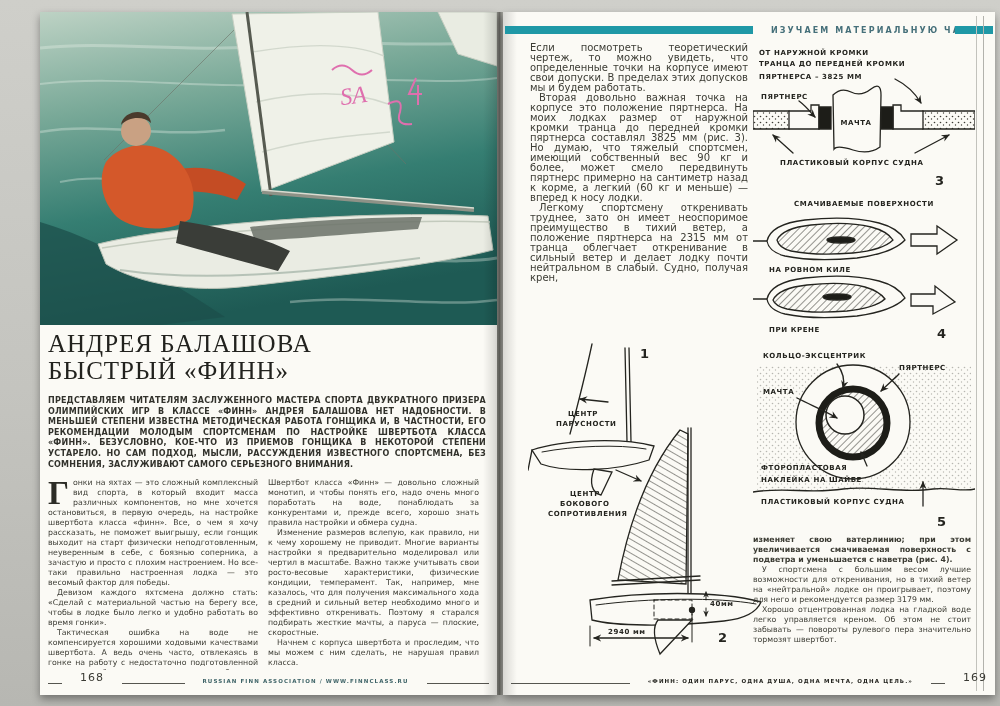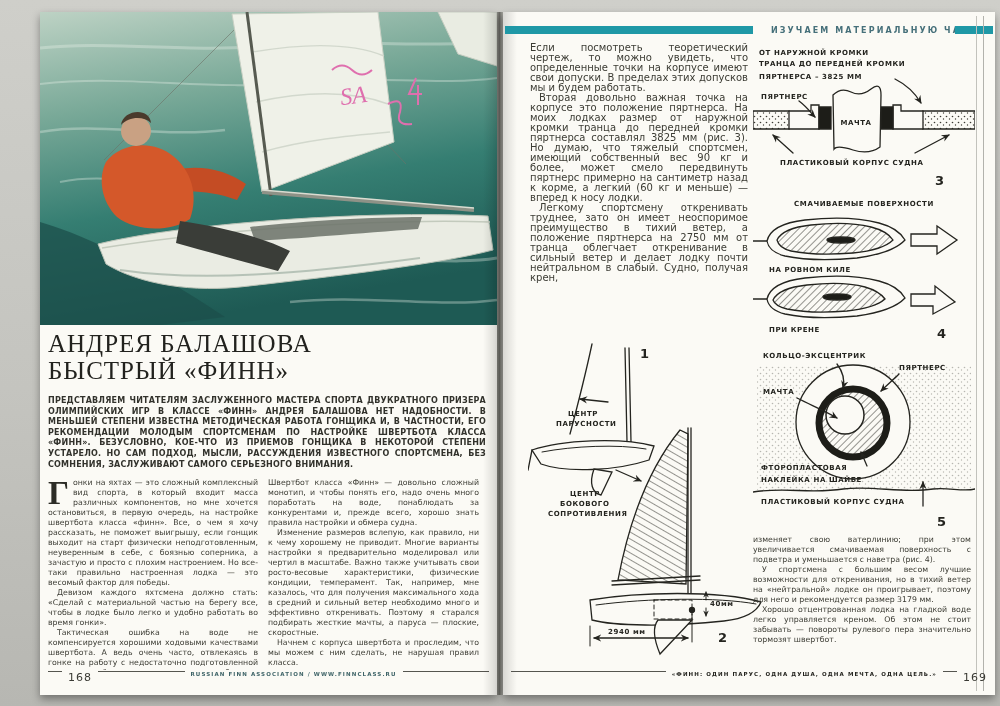--- a/index.html
+++ b/index.html
@@ -40,34 +40,34 @@
     font-weight:bold;color:#2c2c26;padding:2px 4px 0 0;}
 
   
   #rcol1{position:absolute;left:27px;top:31px;width:218px;height:306px;overflow:hidden;
     font-size:10px;line-height:10px;text-align:justify;color:#3b3b33;}
   #rcol1 p{margin:0;text-indent:9px;}
   #rcol1 p.first{text-indent:0;}
   #rcol3{position:absolute;left:250px;top:523px;width:218px;height:135px;overflow:hidden;
     font-size:7.8px;line-height:10px;text-align:justify;color:#3b3b33;}
   #rcol3 p{margin:0;text-indent:9px;}
-  #rcol3 p.first{text-indent:0;}
+  #rcol3 p.first{text-indent:0;font-weight:bold;}
 
   
   .fig{position:absolute;}
   #fig12{left:25px;top:330px;}
   #fig3{left:250px;top:31px;}
   #fig4{left:250px;top:184px;}
   #fig5{left:250px;top:330px;}
   .sketch text{font-family:"DejaVu Sans",sans-serif;font-size:7px;letter-spacing:.6px;fill:#24241f;font-weight:bold;}
   .sketch .fignum{font-size:13px;font-weight:bold;letter-spacing:0;}
   .sketch path,.sketch line,.sketch circle,.sketch rect,.sketch polyline{vector-effect:non-scaling-stroke;}
 
   
-  .footer{position:absolute;bottom:11px;left:8px;right:8px;display:flex;align-items:flex-start;gap:6px;}
+  .footer{position:absolute;bottom:11px;left:8px;right:8px;display:flex;align-items:flex-end;gap:18px;}
   .footer .pn{font-size:11px;letter-spacing:1px;color:#3a3a34;}
   .footer .rule{height:1px;background:#55554f;flex:1;}
   .footer .rule.short{flex:0 0 14px;}
   .footer .ft{font-size:5.5px;font-weight:bold;letter-spacing:1.1px;color:#3f6468;white-space:nowrap;}
   .footer .ft.dark{color:#24241f;}
 </style>
 </head>
 <body>
 
 <svg width="0" height="0" style="position:absolute">
@@ -180,21 +180,21 @@
 
   <div class="hdr-bar" style="left:2px;top:14px;width:248px;"></div>
   <div class="hdr-title">ИЗУЧАЕМ МАТЕРИАЛЬНУЮ ЧАСТЬ</div>
   <div class="hdr-bar" style="left:452px;top:14px;width:38px;"></div>
   <div class="page-edge-line" style="left:473px;"></div>
   <div class="page-edge-line" style="left:480px;background:#b2b2ac;"></div>
 
   <div id="rcol1">
     <p class="first">Если посмотреть теоретический чертеж, то можно увидеть, что определенные точки на корпусе имеют свои допуски. В пределах этих допусков мы и будем работать.</p>
     <p>Вторая довольно важная точка на корпусе это положение пяртнерса. На моих лодках размер от наружной кромки транца до передней кромки пяртнерса составлял 3825 мм (рис. 3). Но думаю, что тяжелый спортсмен, имеющий собственный вес 90 кг и более, может смело передвинуть пяртнерс примерно на сантиметр назад к корме, а легкий (60 кг и меньше) — вперед к носу лодки.</p>
-    <p>Легкому спортсмену откренивать труднее, зато он имеет неоспоримое преимущество в тихий ветер, а положение пяртнерса на 2750 мм от транца облегчает откренивание в сильный ветер и делает лодку почти нейтральном в слабый. Судно, получая крен,</p>
+    <p>Легкому спортсмену откренивать труднее, зато он имеет неоспоримое преимущество в тихий ветер, а положение пяртнерса на 2315 мм от транца облегчает откренивание в сильный ветер и делает лодку почти нейтральном в слабый. Судно, получая крен,</p>
   </div>
 
   <svg class="fig sketch" id="fig12" width="240" height="328" viewBox="0 0 240 328">
     <g fill="none" stroke="#24241f" stroke-width="1.3" stroke-linecap="round">
 
       <path d="M64,2 C58,30 50,62 42,92"></path>
       <line x1="97" y1="6" x2="99" y2="100"></line>
       <line x1="101" y1="6" x2="103" y2="100"></line>
       <path d="M80,60 L52,57" marker-end="url(#arr)"></path>
       <path d="M4,108 C34,98 92,95 126,104 L121,118 C88,129 38,131 13,122 Z" fill="#fbfaf5"></path>

